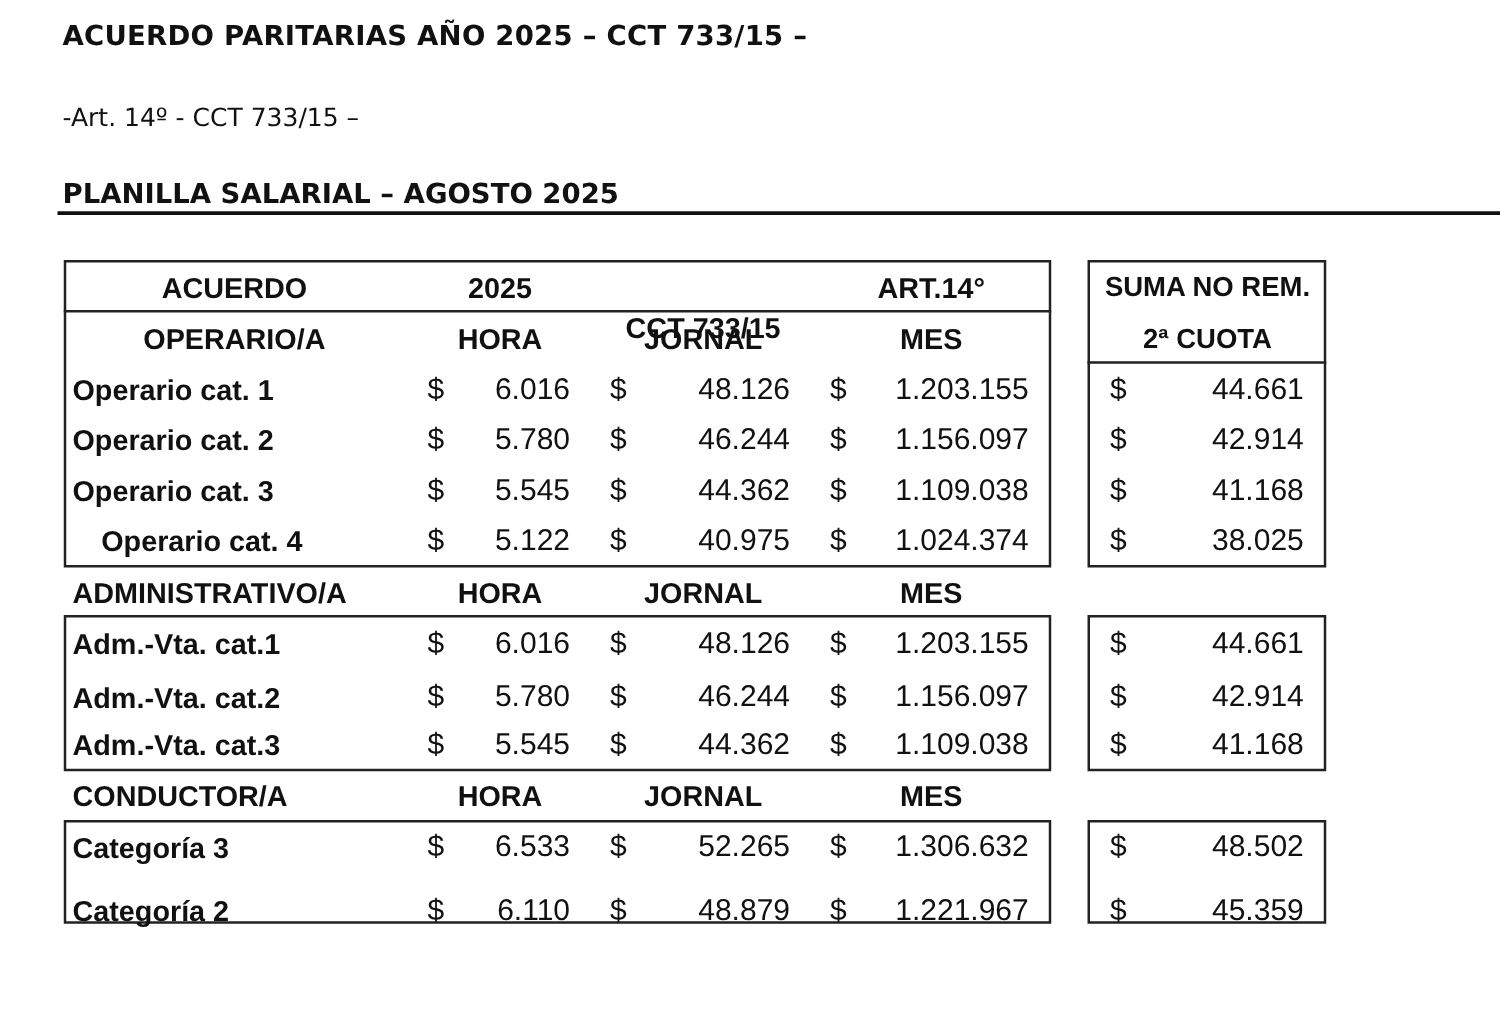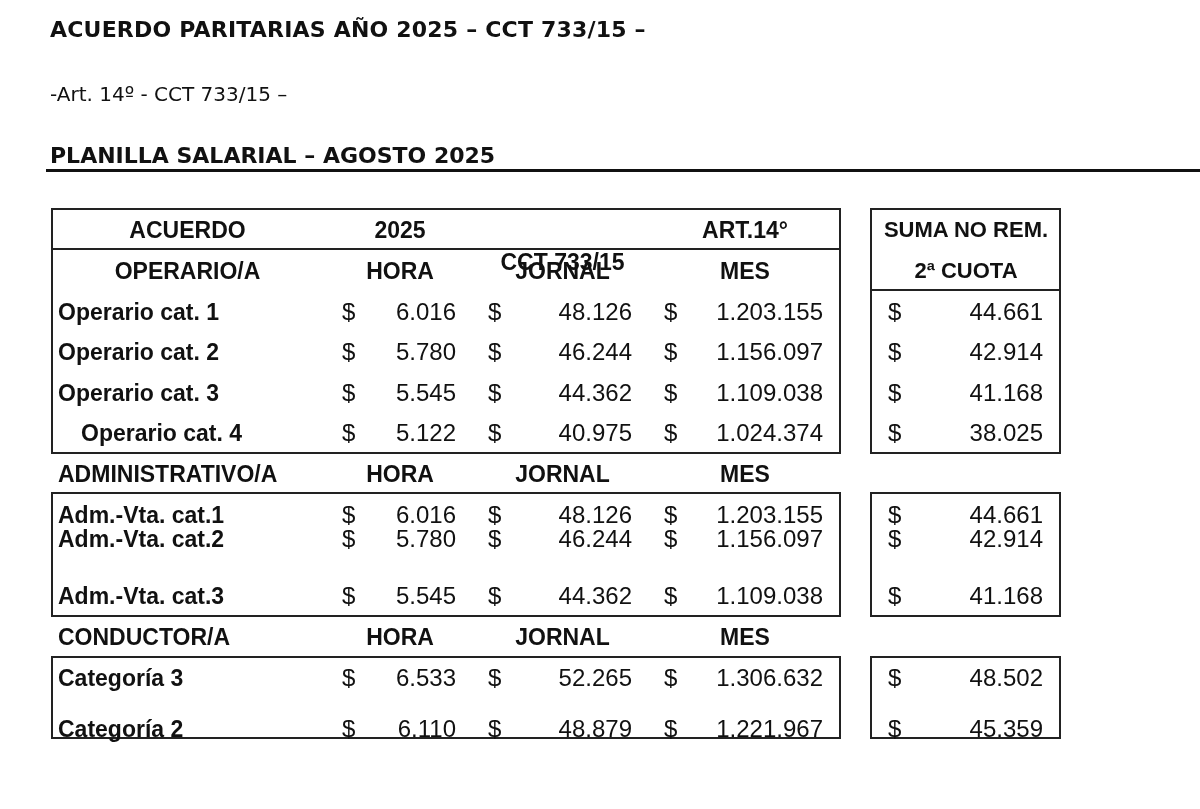--- a/index.html
+++ b/index.html
@@ -110,21 +110,21 @@
   <span class="cell lbl" style="left:58px;">Adm.-Vta. cat.1</span>
   <span class="cell cur" style="left:342px;">$</span>
   <span class="cell num" style="left:370px; width:86px;">6.016</span>
   <span class="cell cur" style="left:488px;">$</span>
   <span class="cell num" style="left:520px; width:112px;">48.126</span>
   <span class="cell cur" style="left:664px;">$</span>
   <span class="cell num" style="left:690px; width:133px;">1.203.155</span>
   <span class="cell cur" style="left:888px;">$</span>
   <span class="cell num" style="left:930px; width:113px;">44.661</span>
 </div>
-<div class="row" style="left:0; top:519px; width:993px;">
+<div class="row" style="left:0; top:538px; width:993px;">
   <span class="cell lbl" style="left:58px;">Adm.-Vta. cat.2</span>
   <span class="cell cur" style="left:342px;">$</span>
   <span class="cell num" style="left:370px; width:86px;">5.780</span>
   <span class="cell cur" style="left:488px;">$</span>
   <span class="cell num" style="left:520px; width:112px;">46.244</span>
   <span class="cell cur" style="left:664px;">$</span>
   <span class="cell num" style="left:690px; width:133px;">1.156.097</span>
   <span class="cell cur" style="left:888px;">$</span>
   <span class="cell num" style="left:930px; width:113px;">42.914</span>
 </div>

